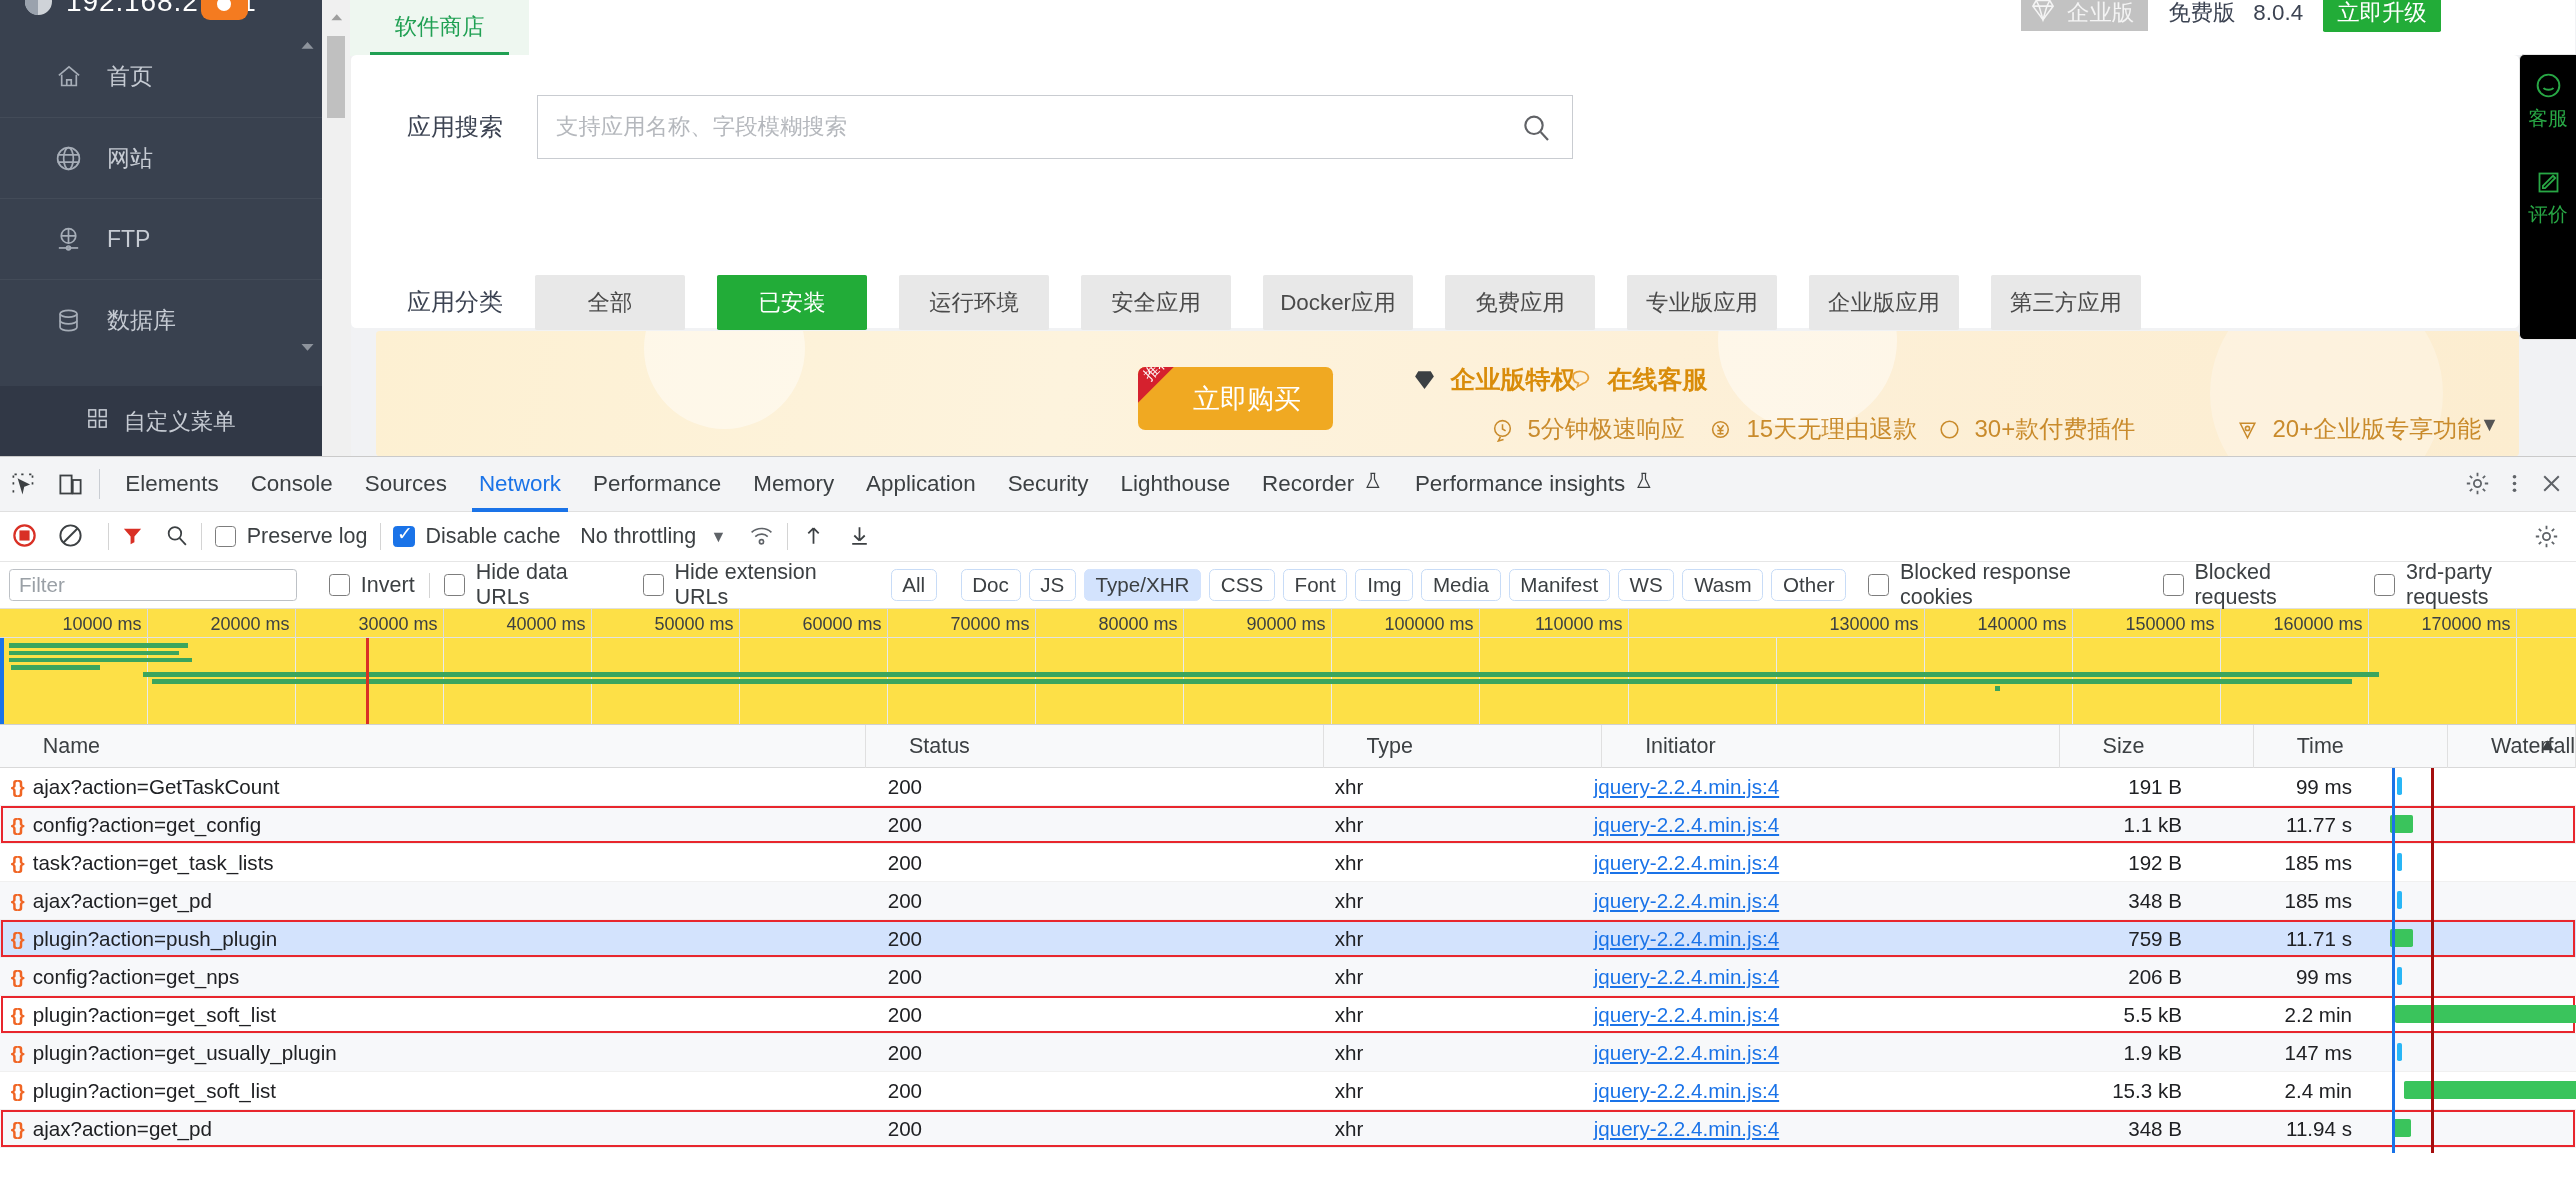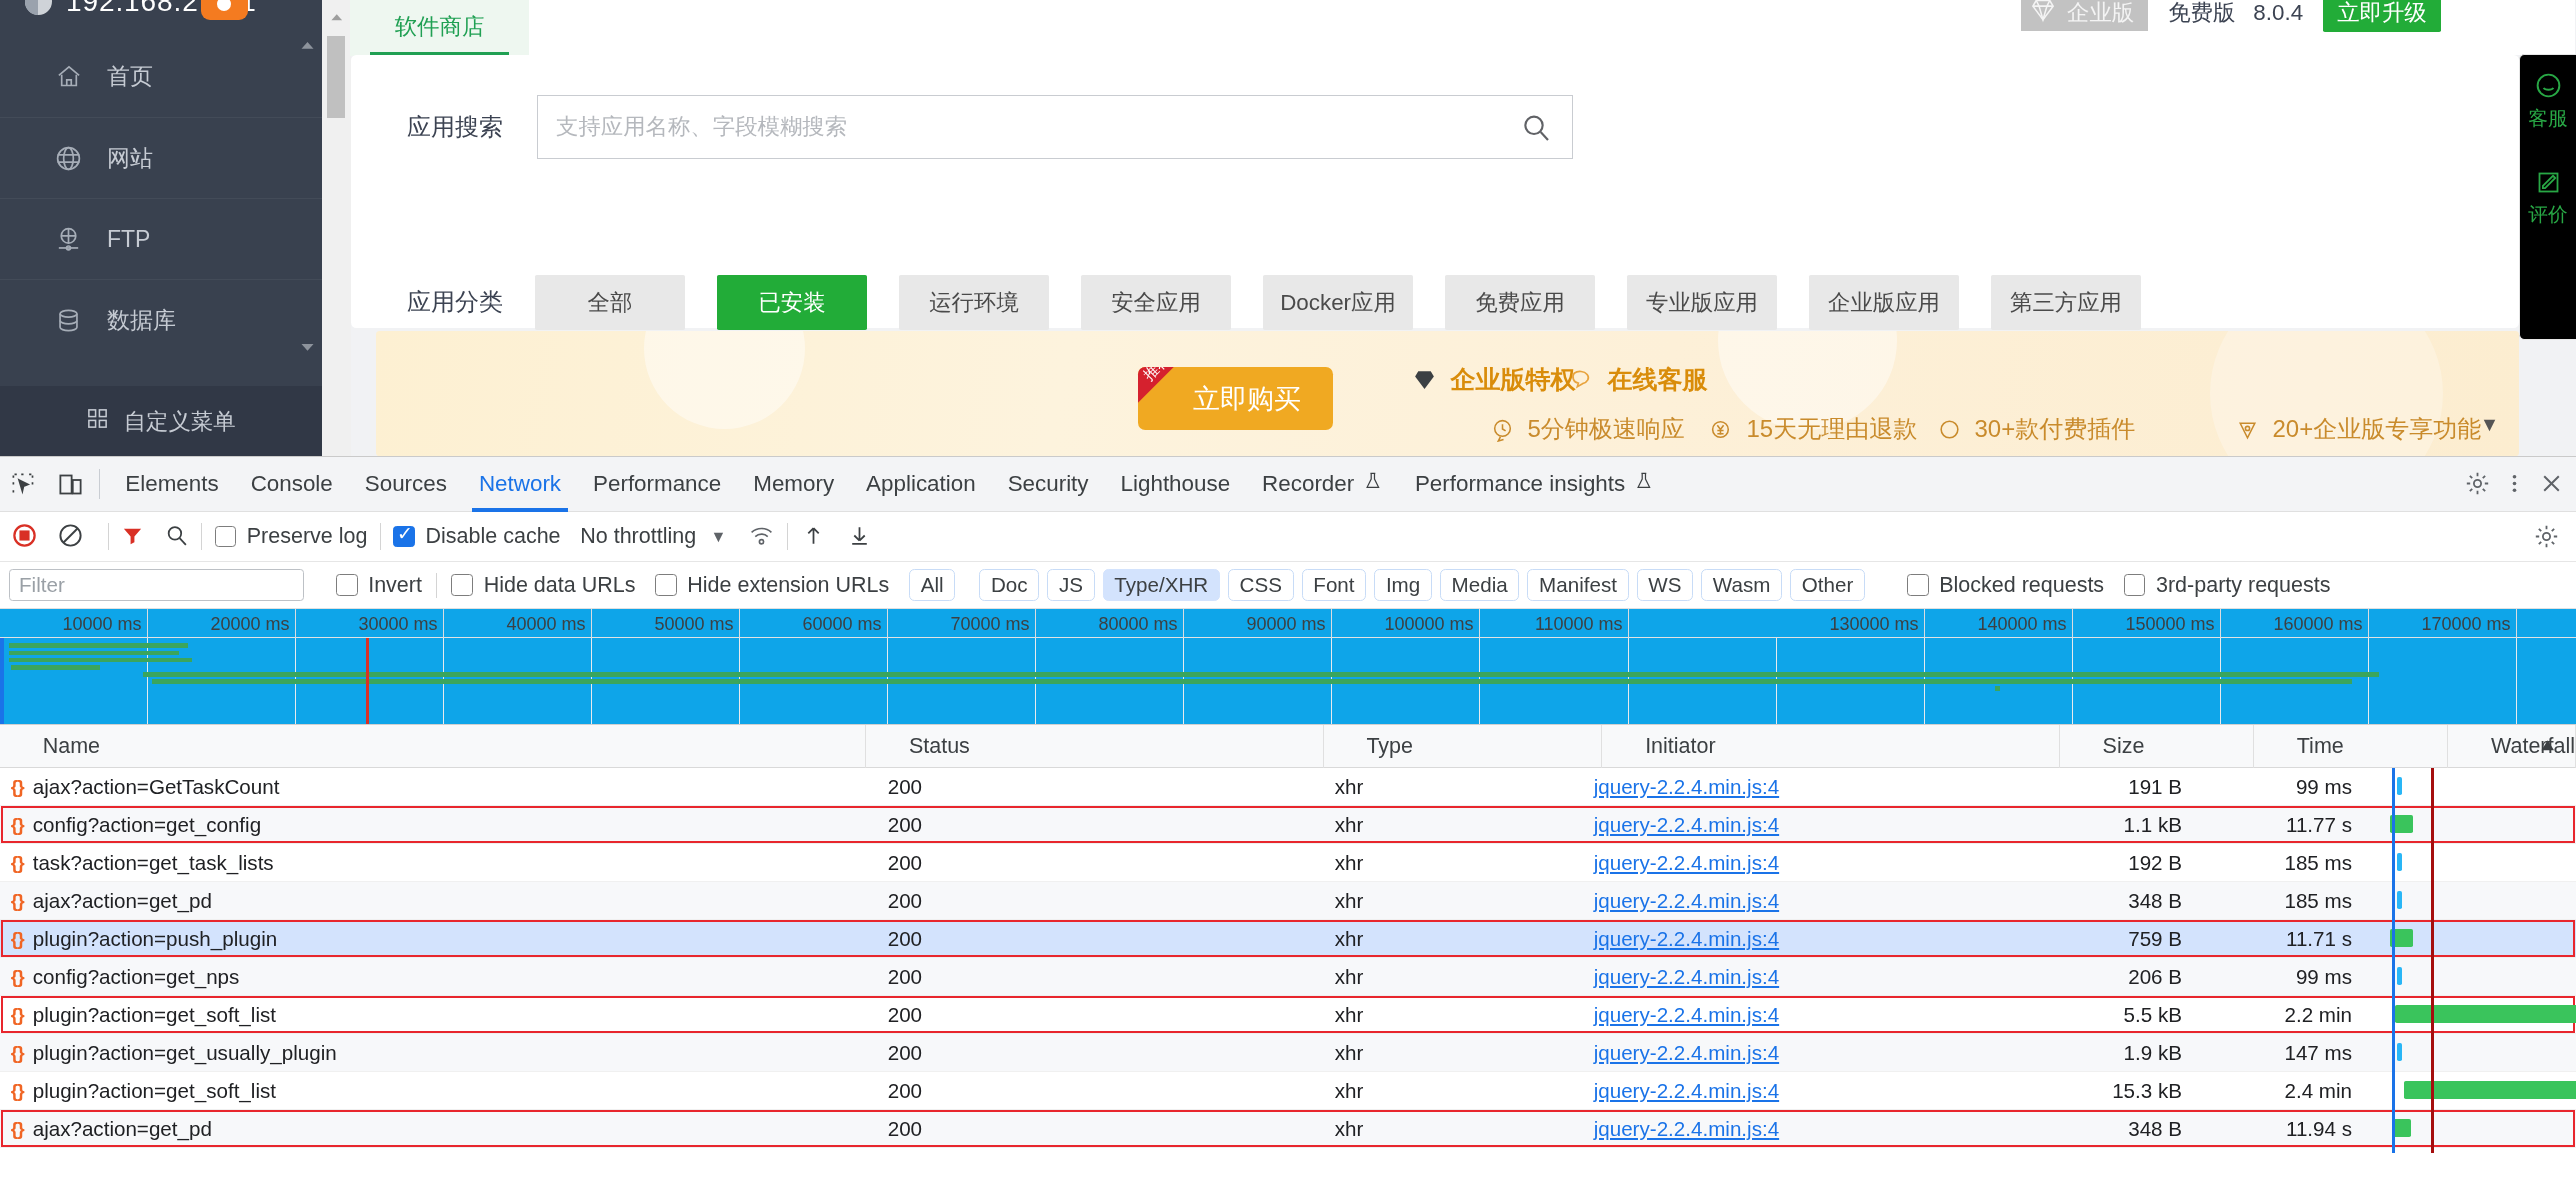--- a/index.html
+++ b/index.html
@@ -113,21 +113,21 @@
   #filter-input { width:295px; height:32px; border:0.9px solid #bdc1c6; border-radius:3.6px; padding:0 9px;
       font-size:20.6px; color:#0c4a6e; outline:none; font-family:"Liberation Sans", sans-serif; }
   #filter-input::placeholder { color:#9aa0a6; }
   #fbsep { width:0.9px; height:25px; background:#d4d4d4; margin:0 14.3px; }
   .type-chip { height:32px; padding:0 10.7px; border:0.9px solid #c8dcf7; border-radius:5.4px; display:flex; align-items:center;
       font-size:20.6px; color:#3c4043; margin-right:8px; background:#fff; }
   .type-chip.sel { background:#d3e3fd; border-color:#d3e3fd; }
   #chipgap { width:16px; }
 
   
-  #overview { height:116px; background:#0ea5e9; border-bottom:0.9px solid #d0d0d0; position:relative; overflow:hidden; }
+  #overview { height:116px; background:#fde047; border-bottom:0.9px solid #d0d0d0; position:relative; overflow:hidden; }
   #ruler { height:29px; position:relative; border-bottom:0.9px solid #e2e2e2; }
   .rtick { position:absolute; top:0; height:29px; border-right:0.9px solid #dadce0; }
   .rtick span { position:absolute; right:5.4px; top:4.5px; font-size:18px; color:#3c4043; white-space:nowrap; }
   #ovgrid { position:absolute; left:0; top:29px; right:0; height:88px; }
   .ovcol { position:absolute; top:0; height:88px; border-right:0.9px solid #e8eaed; }
   .ovbar { position:absolute; height:4.5px; background:#3ba55d; }
   #ov-red { position:absolute; top:29px; width:2.7px; height:88px; background:#d93025; }
   #ov-blue-left { position:absolute; left:0; top:29px; width:3.6px; height:88px; background:#1a73e8; }
 
   
@@ -558,20 +558,24 @@
     <span class="type-chip sel">Type/XHR</span>
     <span class="type-chip">CSS</span>
     <span class="type-chip">Font</span>
     <span class="type-chip">Img</span>
     <span class="type-chip">Media</span>
     <span class="type-chip">Manifest</span>
     <span class="type-chip">WS</span>
     <span class="type-chip">Wasm</span>
     <span class="type-chip">Other</span>
     <span style="width:14.3px;"></span>
+    <label class="cb">
+      <span class="box"></span>
+      <span>Blocked response cookies</span>
+    </label>
     <span style="width:19.7px;"></span>
     <label class="cb">
       <span class="box"></span>
       <span>Blocked requests</span>
     </label>
     <span style="width:19.7px;"></span>
     <label class="cb">
       <span class="box"></span>
       <span>3rd-party requests</span>
     </label>

